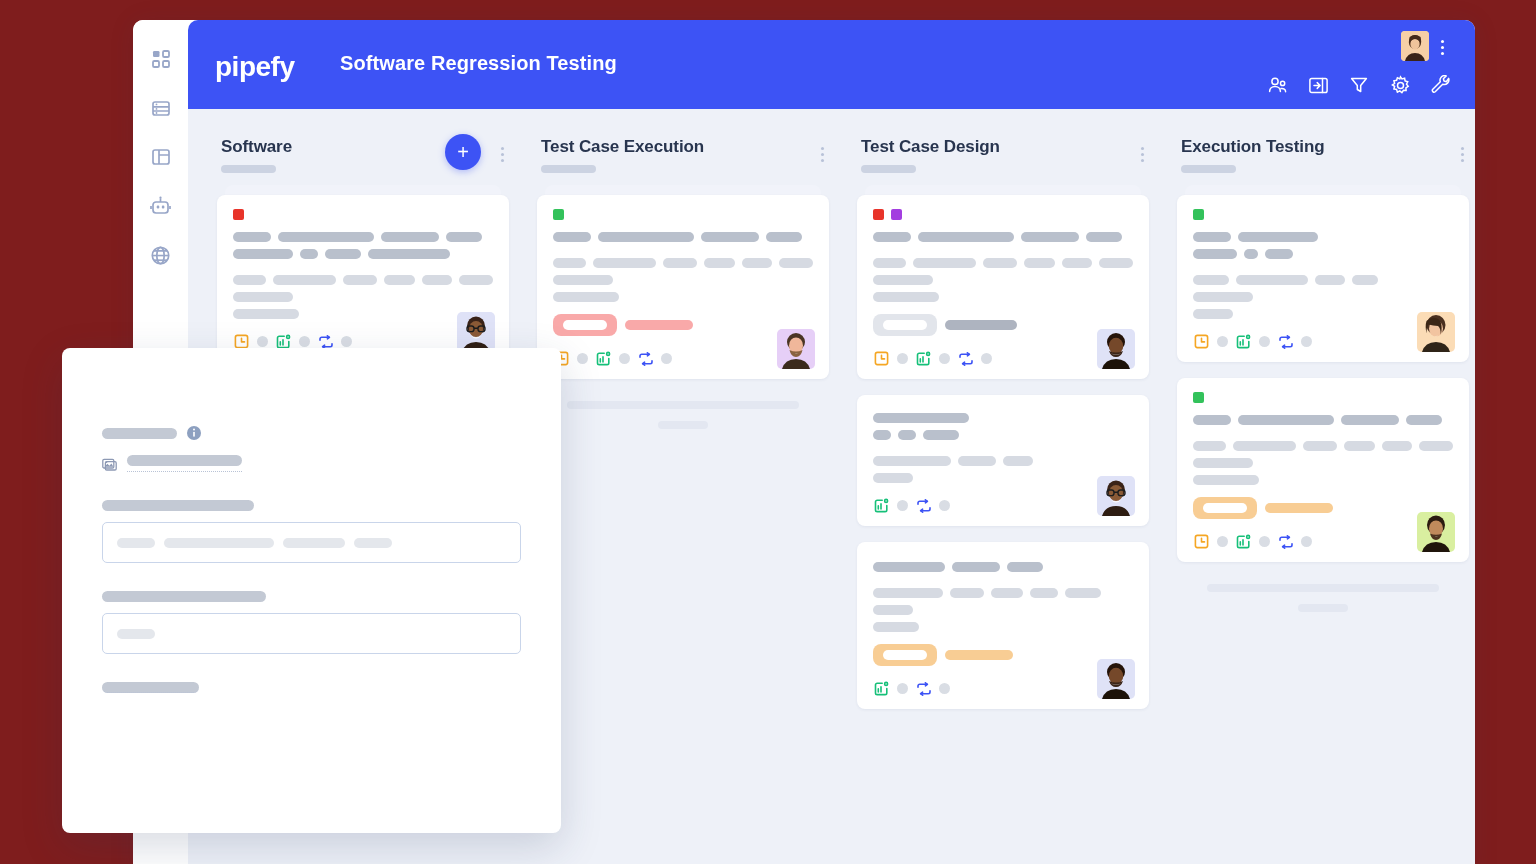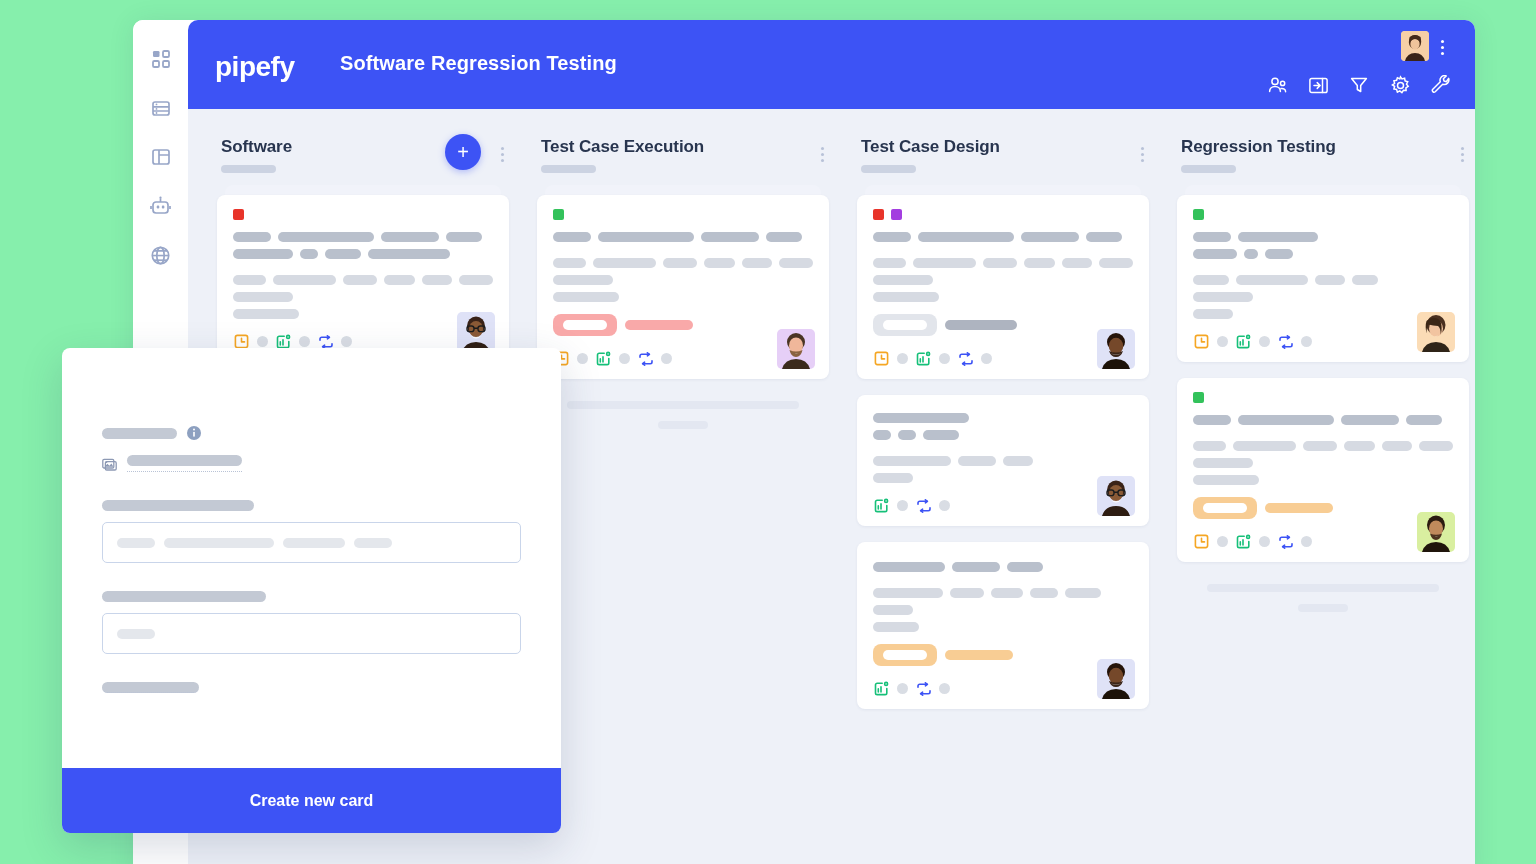--- a/index.html
+++ b/index.html
@@ -5,21 +5,21 @@
   * { box-sizing: border-box; margin: 0; padding: 0; }
   html, body {
     width: 1536px; height: 864px;
     background: #eef1f8;
     font-family: "Liberation Sans", sans-serif;
     overflow: hidden;
   }
   #app {
     position: relative;
     width: 1536px; height: 864px;
-    background: #86efac;
+    background: #7f1d1d;
   }
 
   
   .window {
     position: absolute;
     left: 133px; top: 20px;
     width: 1342px; height: 855px;
     background: #ffffff;
     border-radius: 10px 10px 0 0;
     box-shadow: 0 2px 26px rgba(40,55,95,0.10);
@@ -733,21 +733,21 @@
                     <path d="M12 22 q7 3 14 0 q-2 6-7 6 q-5 0-7-6z" fill="#3a2418"></path>
                     <path d="M13.5 24 q5.5 3.4 11 0 q-5.5 4-11 0z" fill="#fff"></path>
                   </svg>
               </div>
             </div>
           </div>
         </div>
 
         <div class="column">
           <div class="col-head">
-            <div class="col-title">Regression Testing</div>
+            <div class="col-title">Execution Testing</div>
             <div class="col-sub"></div>
             <div class="col-kebab">
                 <i></i>
                 <i></i>
                 <i></i>
               </div>
           </div>
           <div class="card-stack">
             <div class="card-shadowtop"></div>
             <div class="card">
@@ -934,15 +934,14 @@
       </div>
 
       <div class="fieldlabel" style="width:164px"></div>
       <div class="inputbox tall">
         <span class="ibar" style="width:38px"></span>
       </div>
 
       <div class="fieldlabel dotted" style="width:97px"></div>
     </div>
 
-    <div class="modal-footer">Create new card</div>
   </div>
 </div>
 
 </body></html>

